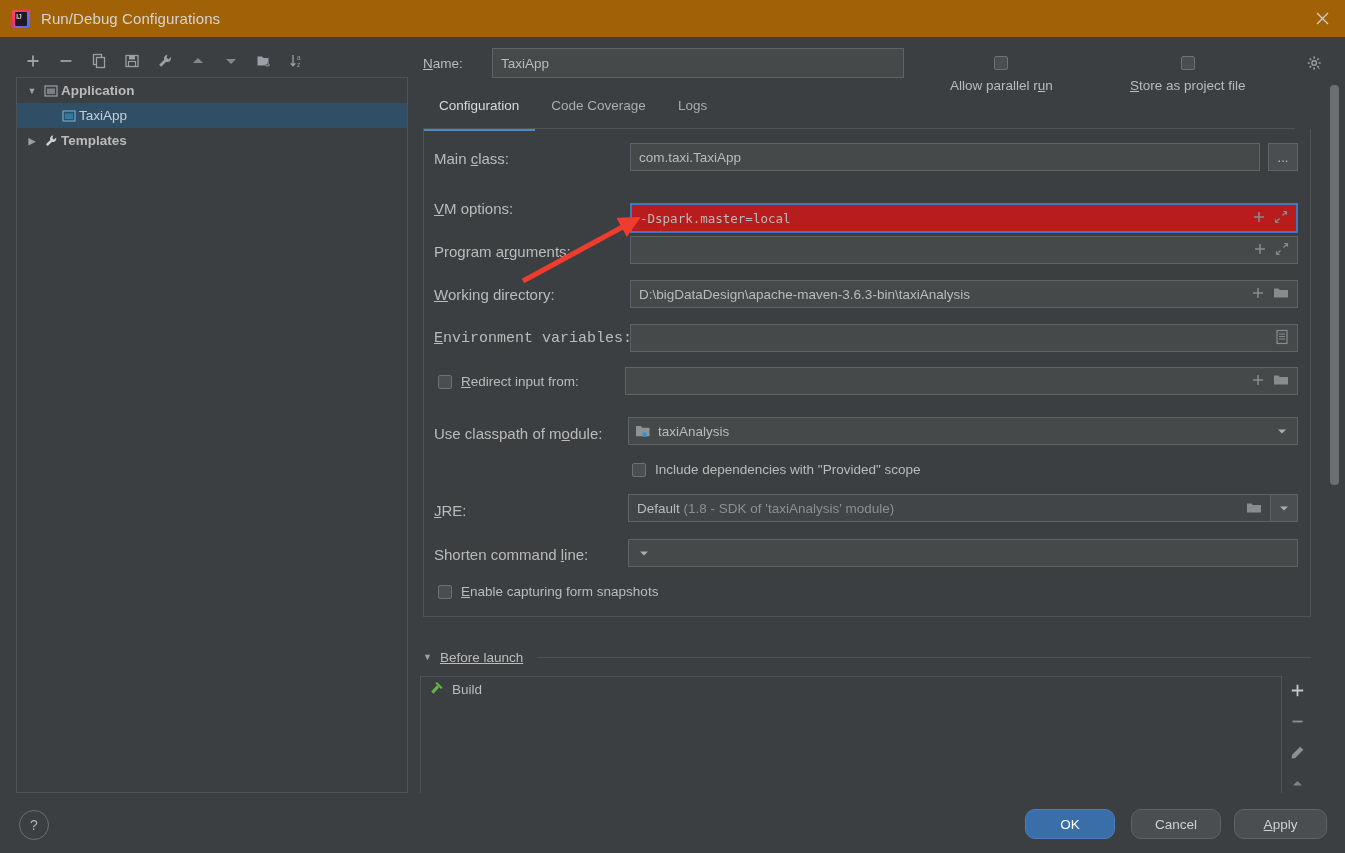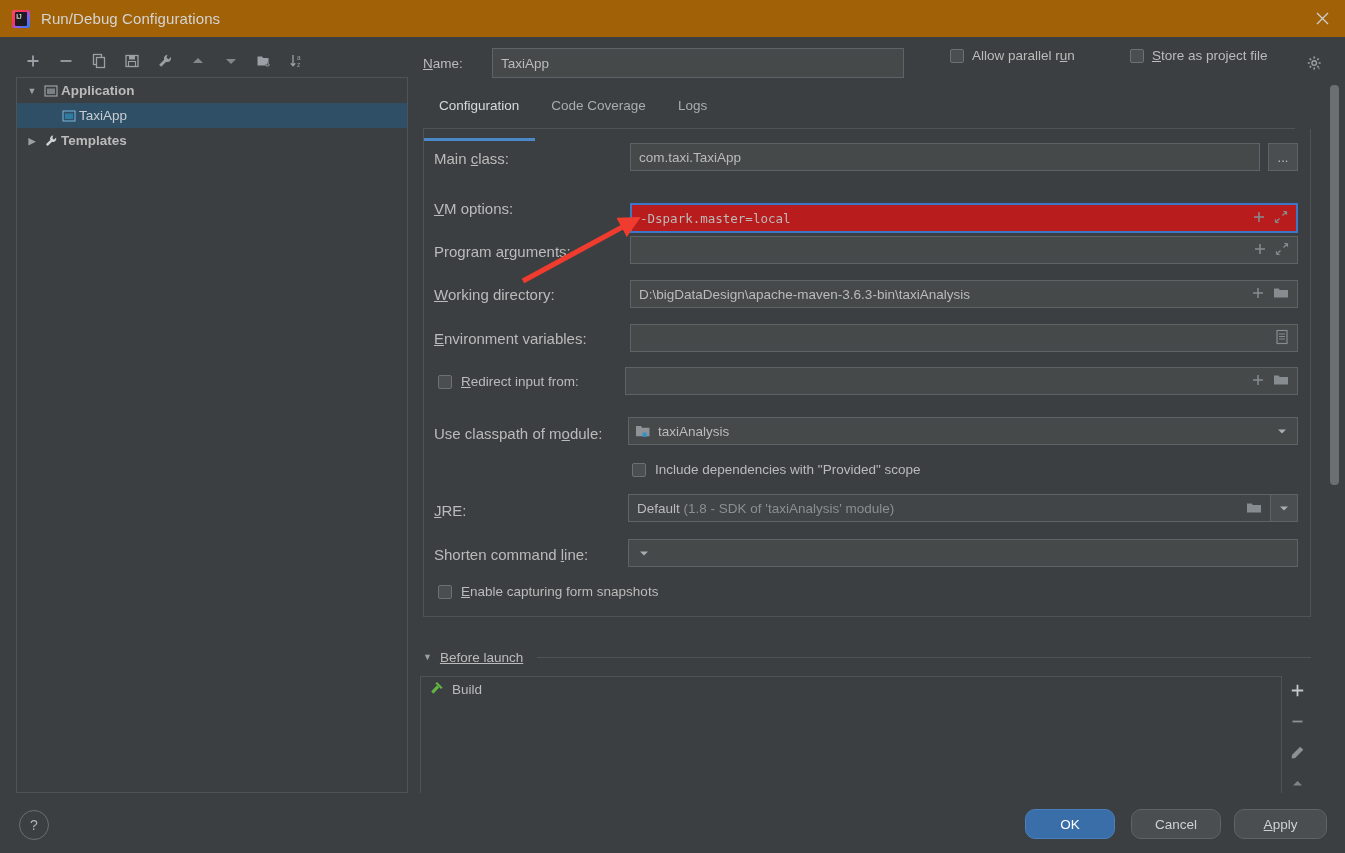--- a/index.html
+++ b/index.html
@@ -81,40 +81,40 @@
     display: flex; align-items: center;
   }
   .lbl { color: #bbbbbb; font-size: 13.5px; white-space: nowrap; }
   .u { text-decoration: underline; }
   #name-input {
     position: absolute; left: 492px; top: 48px; width: 412px; height: 30px;
     background: #45494a; border: 1px solid #5e6366; color: #bbbbbb;
     font-size: 13.5px; padding: 0 8px; display: flex; align-items: center;
   }
   .topcheck {
-    position: absolute; top: 48px; display: flex; align-items: center; gap: 8px;
-    font-size: 13.5px; color: #bbbbbb; white-space: nowrap;
+    position: absolute; top: 56px; display: flex; align-items: center; gap: 8px;
+    font-size: 13.5px; color: #bbbbbb; white-space: nowrap; flex-direction: column;
   }
   #chk-parallel { left: 950px; }
   #chk-store { left: 1130px; }
   .cbox {
     width: 14px; height: 14px; border: 1px solid #6b7174; background: #4a4e50;
     border-radius: 2px; flex: none;
   }
   #gear-top {
     position: absolute; left: 1306px; top: 55px; color: #9aa0a6;
   }
 
   
   #tabs {
     position: absolute; left: 423px; top: 96px; width: 872px; height: 32px;
     display: flex; align-items: flex-start; gap: 0;
   }
   .tab {
-    padding: 2px 16px 28px 16px; font-size: 13.5px; color: #a7adb2;
+    padding: 2px 16px 18px 16px; font-size: 13.5px; color: #a7adb2;
     position: relative;
   }
   .tab.active { color: #d6dade; }
   .tab.active::after {
     content: ""; position: absolute; left: 0; right: 0; bottom: 0;
     height: 3px; background: #4a88c7;
   }
   #tab-underline {
     position: absolute; left: 423px; top: 128px; width: 872px; height: 1px;
     background: #4f5355;
@@ -405,21 +405,21 @@
           </svg>
       </span>
       <span>
         <svg width="16" height="14" viewBox="0 0 16 14">
             <path d="M1 2.5 h4.6 l1.2 1.6 h8.2 v7.4 h-14 Z" fill="#878c90"></path>
           </svg>
       </span>
     </span>
   </div>
 
-  <div class="field-label" style="left:434px; top:330px;">
+  <div class="field-label" style="left:434px; top:330px;font-family:Liberation Mono, monospace;">
     <span class="u">E</span>nvironment variables:
   </div>
   <div class="tf" style="left:630px; top:324px; width:668px;">
     <span class="txt"></span>
     <span class="accessory">
       <span>
         <svg width="14" height="16" viewBox="0 0 14 16">
           <rect x="2" y="1.5" width="10" height="13" fill="none" stroke="#878c90" stroke-width="1.2"></rect>
           <path d="M4 5 H10 M4 7.5 H10 M4 10 H10" stroke="#878c90" stroke-width="1.1"></path>
         </svg>

